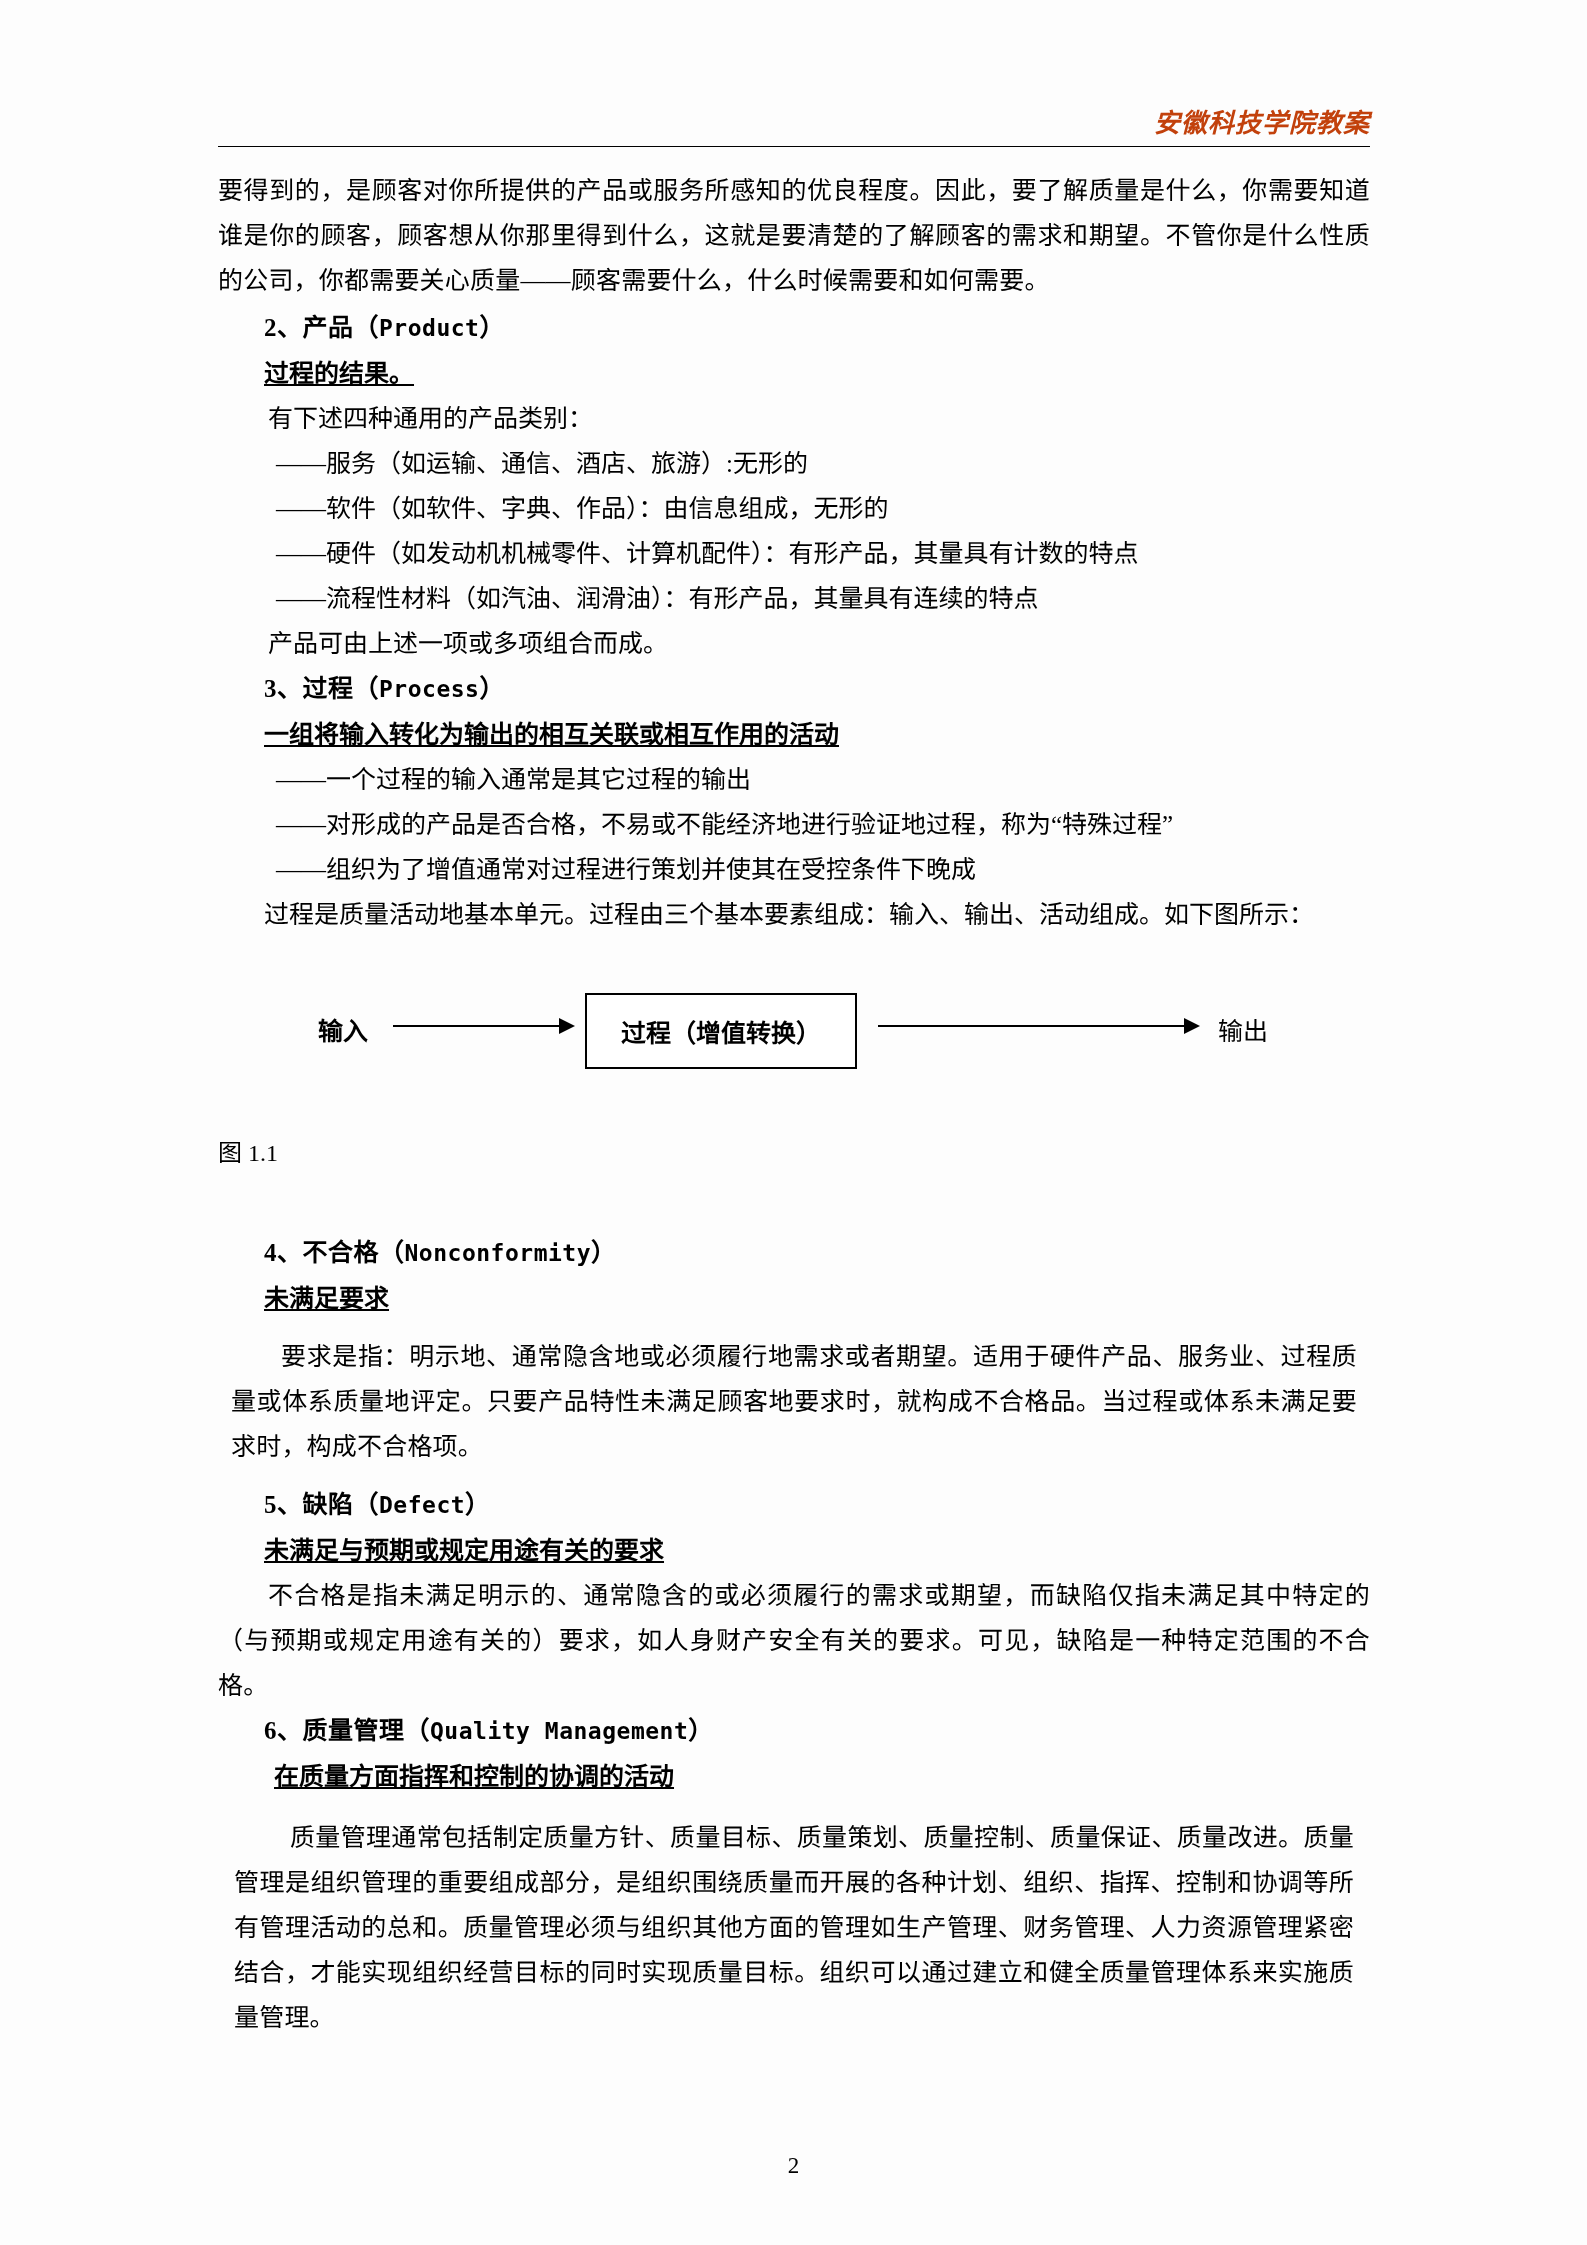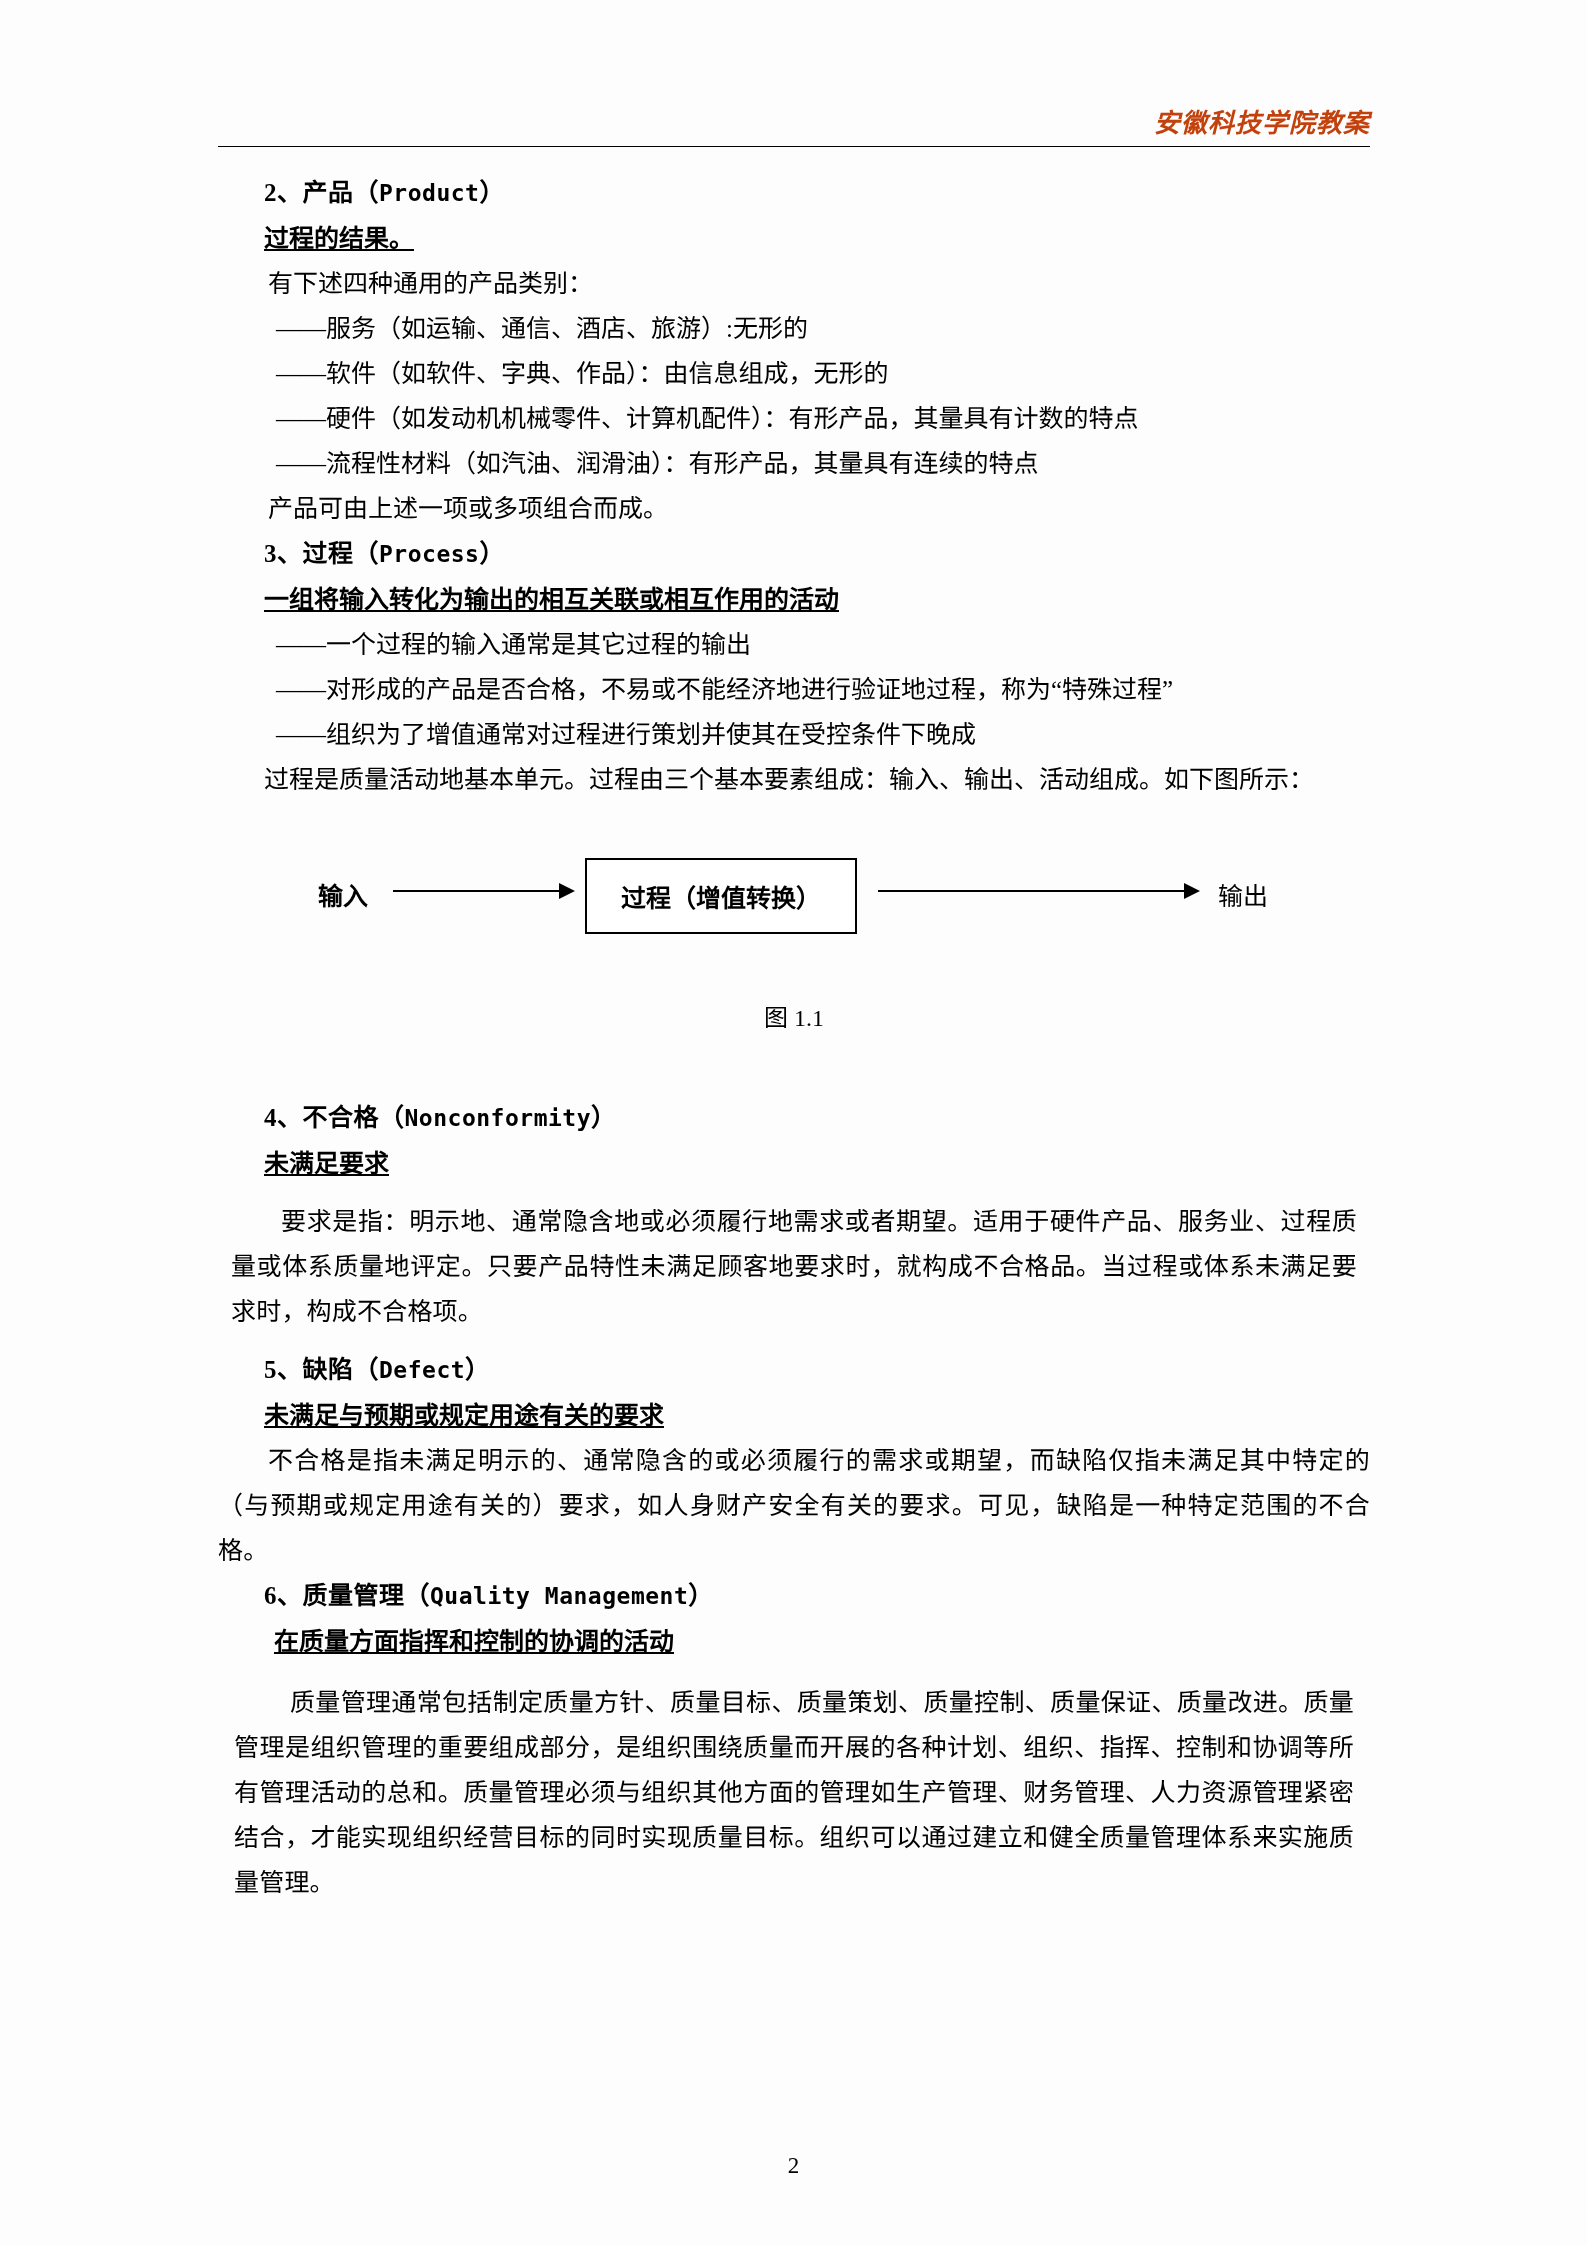--- a/index.html
+++ b/index.html
@@ -151,21 +151,21 @@
     border: 2px solid #000;
     box-sizing: border-box;
     display: flex;
     align-items: center;
     justify-content: center;
     font-size: 25px;
     font-weight: bold;
     background: #fff;
   }
   .figure-caption {
-    text-align: center;
+    text-align: left;
     font-size: 24px;
     margin-top: 18px;
   }
   .spacer-lg { height: 62px; }
 
   
   .footer {
     position: absolute;
     left: 0;
     right: 0;
@@ -179,20 +179,21 @@
 
 <div class="page">
 
   <div class="content">
 
     <div class="header">
       <div class="header-title">安徽科技学院教案</div>
       <div class="header-rule"></div>
     </div>
 
+    <p class="para">要得到的，是顾客对你所提供的产品或服务所感知的优良程度。因此，要了解质量是什么，你需要知道谁是你的顾客，顾客想从你那里得到什么，这就是要清楚的了解顾客的需求和期望。不管你是什么性质的公司，你都需要关心质量——顾客需要什么，什么时候需要和如何需要。</p>
 
     <div class="lvl1 blk"><span>2、产品（</span><span class="mono-part">Product</span><span>）</span></div>
     <div class="lvl1-sub">过程的结果。</div>
     <div class="lvl2">有下述四种通用的产品类别：</div>
     <div class="lvl2-dash">——服务（如运输、通信、酒店、旅游）:无形的</div>
     <div class="lvl2-dash">——软件（如软件、字典、作品）：由信息组成，无形的</div>
     <div class="lvl2-dash">——硬件（如发动机机械零件、计算机配件）：有形产品，其量具有计数的特点</div>
     <div class="lvl2-dash">——流程性材料（如汽油、润滑油）：有形产品，其量具有连续的特点</div>
     <div class="lvl2">产品可由上述一项或多项组合而成。</div>
 

